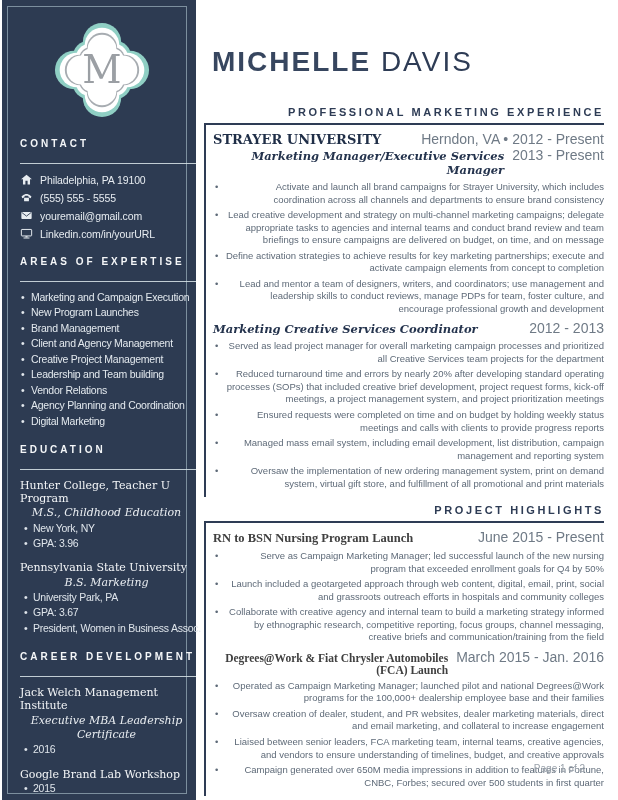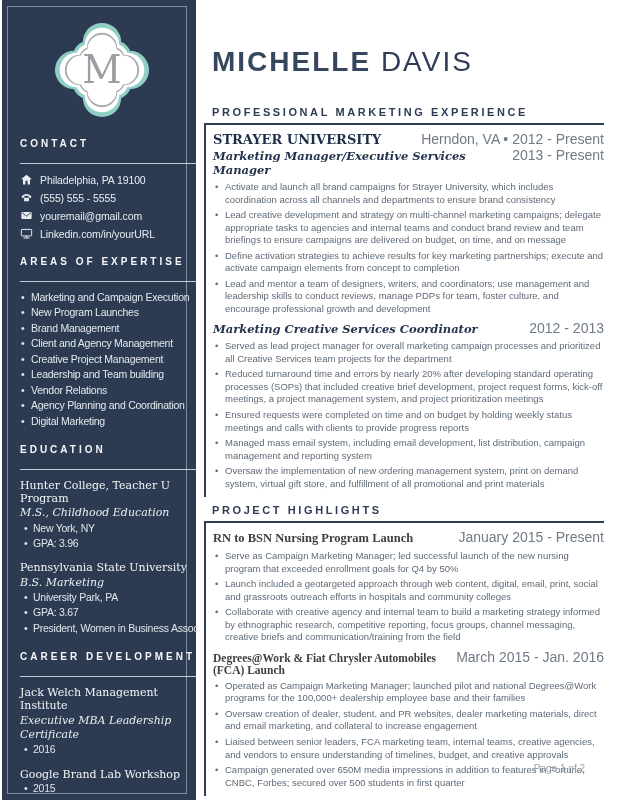--- a/index.html
+++ b/index.html
@@ -39,36 +39,36 @@
   }
   ul.side-list li::before { content:"•"; position:absolute; left:1px; }
 
   .side-entry { margin:0 -9px 11px 0; }
   .entry-school {
     font-family:"DejaVu Serif","Liberation Serif",serif;
     font-weight:normal; font-size:11px; line-height:1.2; color:#f4f6f8;
   }
   .entry-degree {
     font-family:"DejaVu Serif","Liberation Serif",serif;
-    font-style:italic; font-size:11px; line-height:1.3; color:#eaeef2; margin:1px 0 1px;
+    font-style:italic; font-size:11px; line-height:1.3; color:#eaeef2; margin:1px 0 1px;text-align:center;
   }
   .side-entry ul.side-list { margin-top:1px; }
   .side-entry ul.side-list li { padding-left:13px; color:#dfe5eb; }
   .side-entry ul.side-list li::before { left:4px; }
 
   
   .main { position:absolute; left:204px; top:0; width:400px; }
 
   .name {
     margin:46px 0 0 8px; font-size:28px; letter-spacing:2px;
     color:#37465f; white-space:nowrap;
   }
   .name .last { font-weight:normal; color:#2e3c55; }
 
-  .section { margin-top:28px; }
+  .section { margin-top:28px;text-align:right; }
   .section.projects { margin-top:7px; }
   .sec-head {
     font-size:11px; font-weight:bold; letter-spacing:2.6px; color:#2e3c55;
     padding:0 0 5px 8px; border-bottom:2px solid #2e3c55;
   }
   .sec-body { border-left:2px solid #2e3c55; padding:6px 0 4px 7px; }
 
   .entry-head { display:flex; justify-content:space-between; align-items:baseline; gap:8px; }
   .company {
     font-family:"DejaVu Serif","Liberation Serif",serif;
@@ -238,21 +238,21 @@
           <li>Oversaw the implementation of new ordering management system, print on demand system, virtual gift store, and fulfillment of all promotional and print materials</li>
         </ul>
     </div>
   </section>
 
   <section class="section projects">
     <h2 class="sec-head">PROJECT HIGHLIGHTS</h2>
     <div class="sec-body">
       <div class="entry-head">
         <span class="proj-title">RN to BSN Nursing Program Launch</span>
-        <span class="date">January 2015 - Present</span>
+        <span class="date">June 2015 - Present</span>
       </div>
       <ul class="bullets">
           <li>Serve as Campaign Marketing Manager; led successful launch of the new nursing program that exceeded enrollment goals for Q4 by 50%</li>
           <li>Launch included a geotargeted approach through web content, digital, email, print, social and grassroots outreach efforts in hospitals and community colleges</li>
           <li>Collaborate with creative agency and internal team to build a marketing strategy informed by ethnographic research, competitive reporting, focus groups, channel messaging, creative briefs and communication/training from the field</li>
         </ul>
 
       <div class="entry-head role2">
         <span class="proj-title small">Degrees@Work &amp; Fiat Chrysler Automobiles (FCA) Launch</span>
         <span class="date">March 2015 - Jan. 2016</span>

